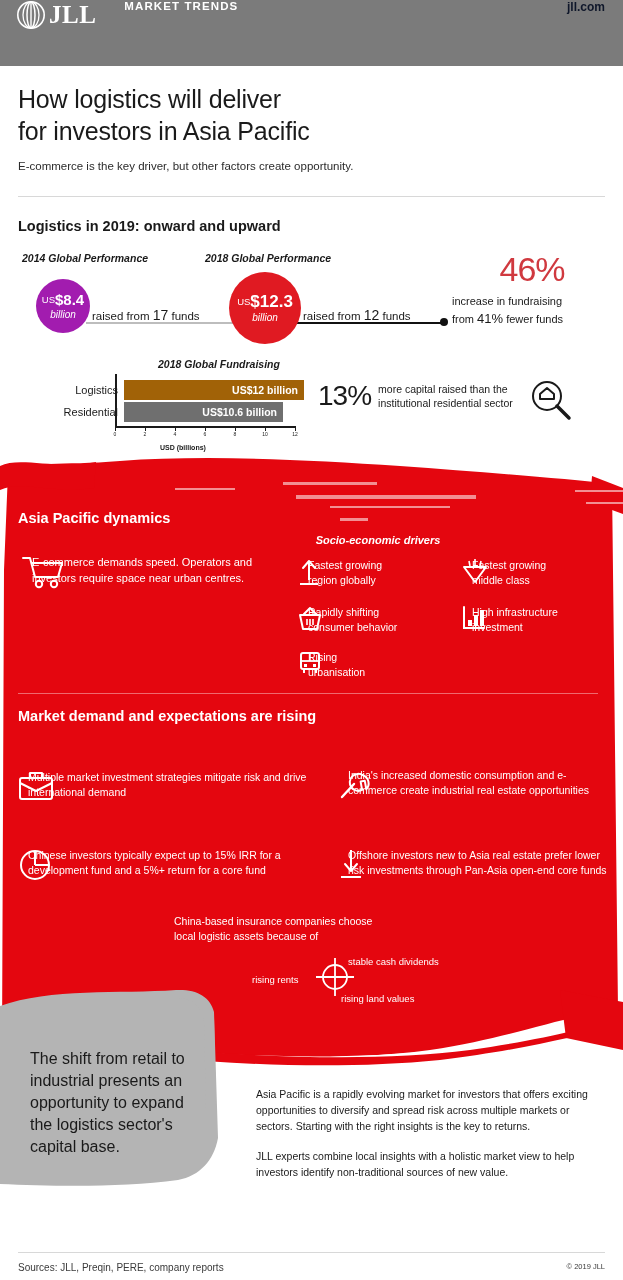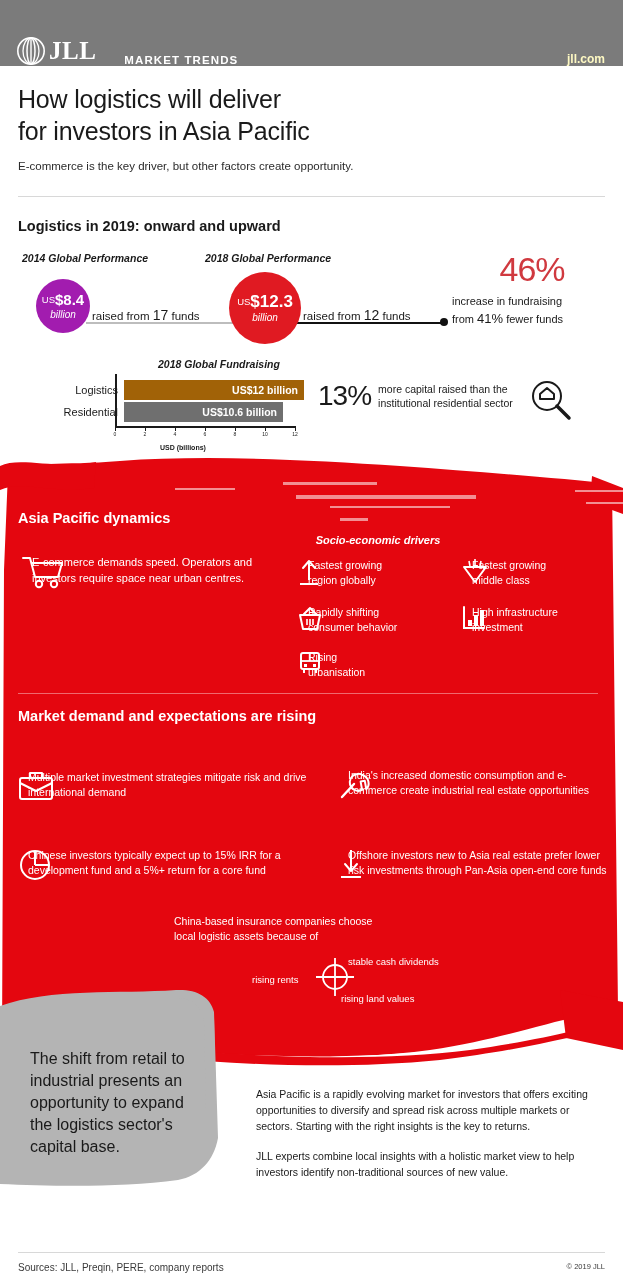--- a/index.html
+++ b/index.html
@@ -16,36 +16,36 @@
     height: 1280px;
     background: #ffffff;
     overflow: hidden;
   }
 
   
   .header {
     position: absolute; left: 0; top: 0;
     width: 623px; height: 66px;
     background: #7b7b7b;
-    display: flex; align-items: flex-end;
+    display: flex; align-items: flex-start;
   }
   .logo-wrap { display: flex; align-items: center; margin-left: 16px; }
   .logo-mark { width: 30px; height: 30px; }
   .logo-text {
     color: #ffffff; font-size: 25px; font-weight: 700;
     letter-spacing: 0.5px; margin-left: 3px;
     font-family: "Liberation Serif", serif;
   }
   .header-kicker {
     color: #ffffff; font-size: 11.5px; font-weight: 700;
     letter-spacing: 1.1px; margin-left: 28px;
   }
   .header-url {
     position: absolute; right: 18px;
-    color: #fef9c3; font-size: 12px; font-weight: 700;
+    color: #0f172a; font-size: 12px; font-weight: 700;
   }
 
   
   .title-block { position: absolute; left: 18px; top: 84px; width: 580px; }
   .title-line {
     font-size: 25px; color: #1a1a1a; font-weight: 400;
     line-height: 1.27; letter-spacing: -0.2px;
   }
   .subtitle {
     font-size: 11.5px; color: #2b2b2b; margin-top: 12px;

